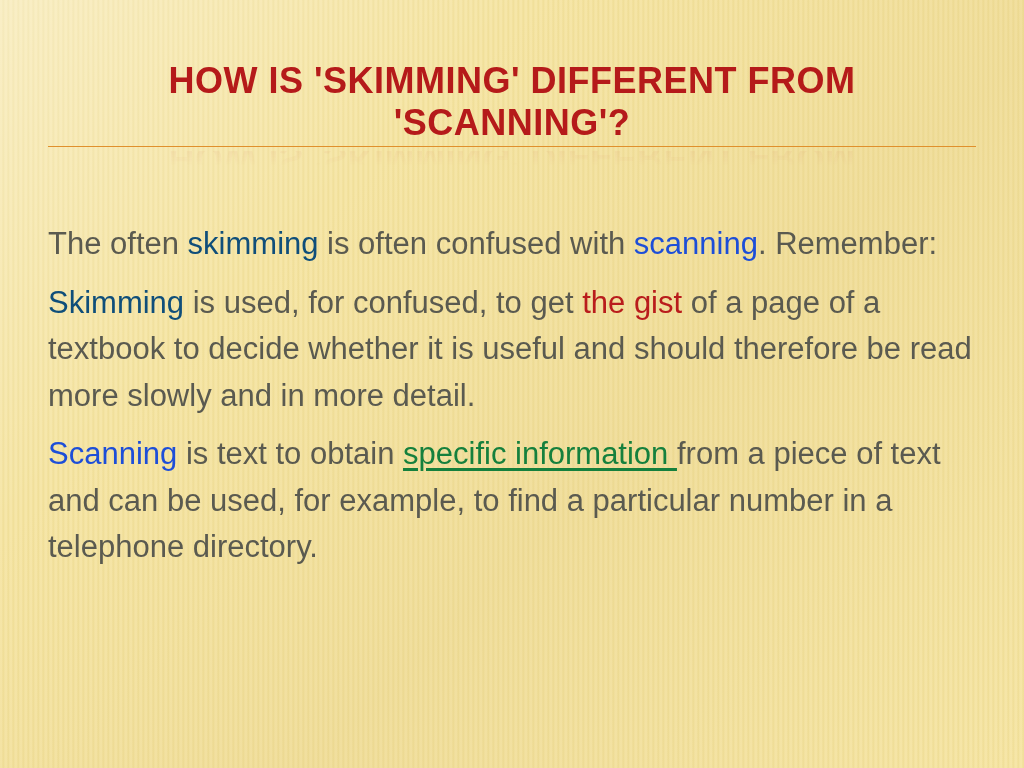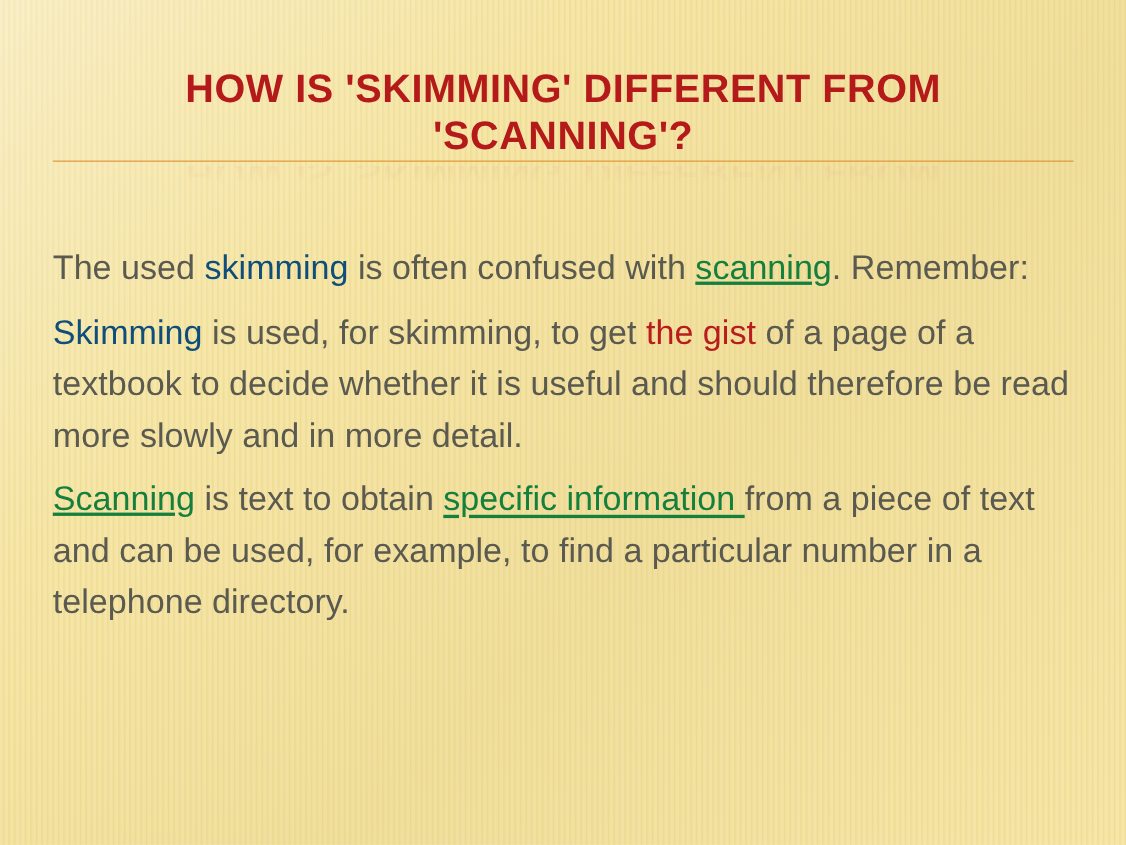--- a/index.html
+++ b/index.html
@@ -46,21 +46,21 @@
     overflow: hidden;
   }
   .body {
     margin-top: 42px;
     font-size: 31px;
     line-height: 1.5;
     color: #5a5a50;
   }
   .body p { margin-bottom: 12px; }
   .kw-blue { color: #0f4e7a; text-align: center; }
-  .kw-green { color: #15803d; text-decoration: underline; }
+  .kw-green { color: #1d4ed8; }
   .link-green {
     color: #15803d;
     text-decoration: underline;
     text-underline-offset: 4px;
     cursor: pointer;
   }
   .link-blue {
     color: #b91c1c;
     text-underline-offset: 4px;
     cursor: pointer;
@@ -72,25 +72,25 @@
 <div class="slide">
 
   <div class="title-wrap">
     <div class="title">HOW IS 'SKIMMING' DIFFERENT FROM 'SCANNING'?</div>
   </div>
   <div class="title-reflection">HOW IS 'SKIMMING' DIFFERENT FROM 'SCANNING'?</div>
 
   <div class="body">
 
     <p>
-      <span>The used </span><span class="kw-blue">skimming</span><span> is often confused with </span><span class="kw-green">scanning</span><span>. Remember:</span>
+      <span>The often </span><span class="kw-blue">skimming</span><span> is often confused with </span><span class="kw-green">scanning</span><span>. Remember:</span>
     </p>
 
     <p>
-      <span class="kw-blue">Skimming</span><span> is used, for skimming, to get </span><a class="link-blue">the gist </a><span>of a page of a textbook to decide whether it is useful and should therefore be read more slowly and in more detail.</span>
+      <span class="kw-blue">Skimming</span><span> is used, for confused, to get </span><a class="link-blue">the gist </a><span>of a page of a textbook to decide whether it is useful and should therefore be read more slowly and in more detail.</span>
     </p>
 
     <p>
       <span class="kw-green">Scanning</span><span> is text to obtain </span><a class="link-green">specific information </a><span>from a piece of text and can be used, for example, to find a particular number in a telephone directory.</span>
     </p>
 
   </div>
 </div>
 
 </body></html>

